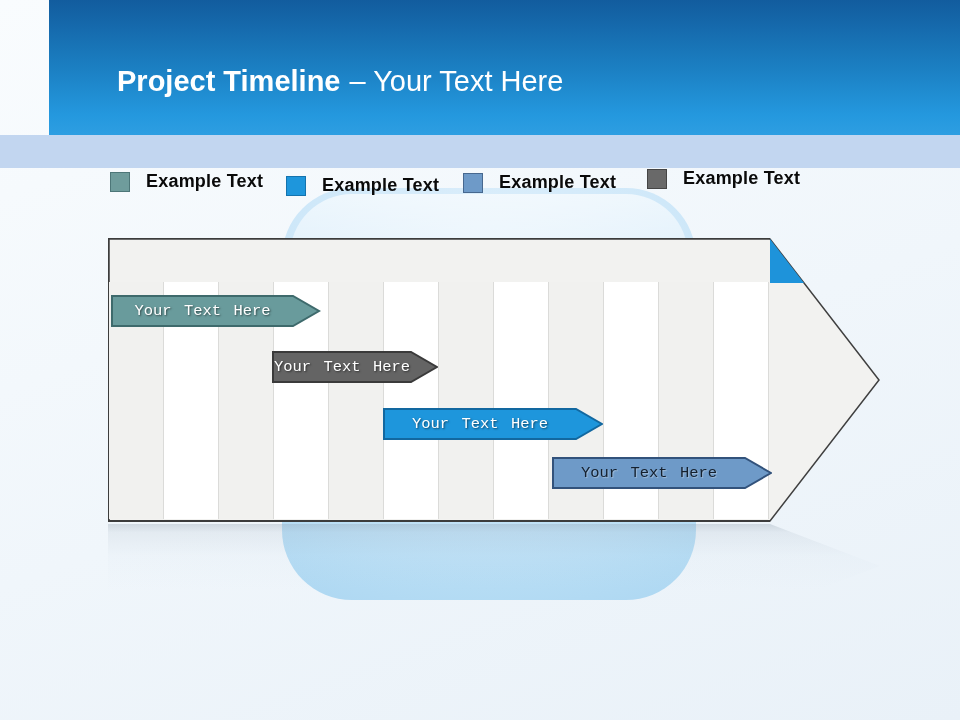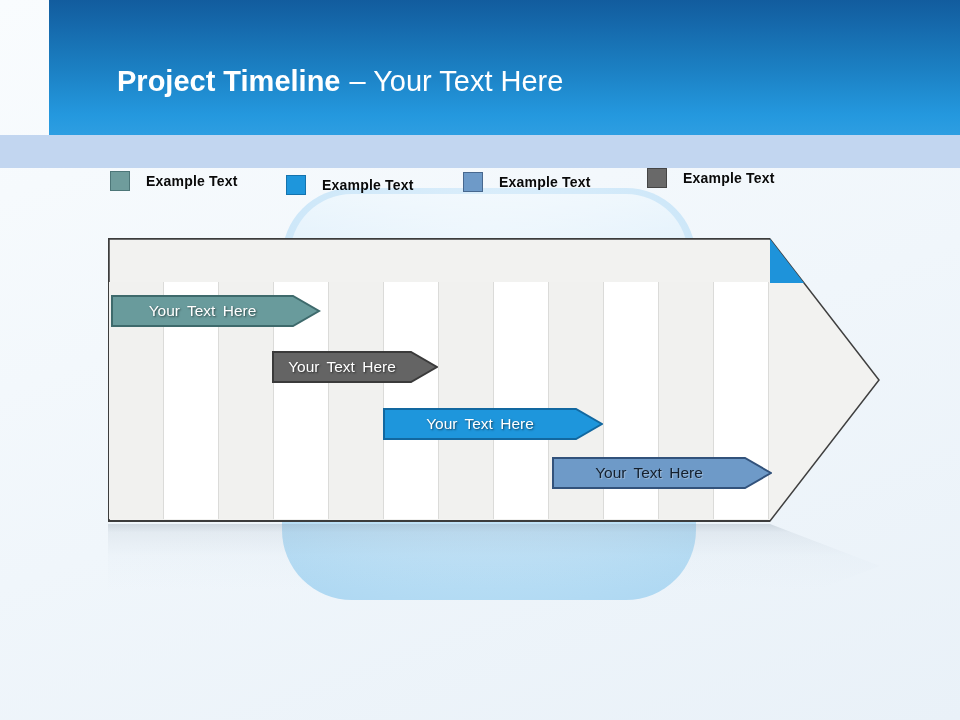--- a/index.html
+++ b/index.html
@@ -22,21 +22,21 @@
   .band{
     position:absolute;left:0;top:135px;width:960px;height:33px;background:#c2d6f0;
   }
   
   .legend-item{position:absolute;display:flex;align-items:center;z-index:4;}
   .legend-swatch{width:20px;height:20px;margin-right:16px;box-sizing:border-box;}
   .sw1{background:#6f9c9c;border:1px solid #4d7678;}
   .sw2{background:#1e96dc;border:1px solid #1473ae;}
   .sw3{background:#6e9ac8;border:1px solid #47688f;}
   .sw4{background:#696969;border:1px solid #454545;}
-  .legend-label{font-size:14px;font-weight:bold;color:#0a0a0a;letter-spacing:0.2px;}
+  .legend-label{font-size:18px;font-weight:bold;color:#0a0a0a;letter-spacing:0.2px;}
   .li1{left:110px;top:171px;}
   .li2{left:286px;top:175px;}
   .li3{left:463px;top:172px;}
   .li4{left:647px;top:168px;}
   
   .blob{
     position:absolute;left:282px;top:188px;width:414px;height:412px;border-radius:70px;z-index:1;
     background:radial-gradient(ellipse 120% 100% at 50% 22%,#e2f1fc 0%,#cfe8f9 40%,#b5dcf4 75%,#a5d2ef 100%);
   }
   .blob::after{
@@ -59,21 +59,21 @@
   }
   .tl-col{flex:1;box-sizing:border-box;border-right:1px solid #dbdbd9;}
   .tl-col:nth-child(odd){background:#f1f1ef;}
   .tl-col:nth-child(even){background:#ffffff;}
   .frame{
     position:absolute;left:0;top:0;width:662px;height:284px;box-sizing:border-box;
     border-left:1.5px solid #3c3c3c;border-top:1.5px solid #3c3c3c;border-bottom:2px solid #3c3c3c;
     pointer-events:none;z-index:6;
   }
   
-  .bar{position:absolute;height:40px;z-index:5;}
+  .bar{position:absolute;height:40px;z-index:5;font-family:Liberation Mono, monospace;}
   .bar svg{position:absolute;left:0;top:0;display:block;}
   .bar-label{
     position:absolute;top:0;height:32px;display:flex;align-items:center;justify-content:center;
     font-size:15.5px;word-spacing:3px;white-space:nowrap;width:100%;
   }
   .b1{left:3px;top:57px;width:210px;}
   .b2{left:164px;top:113px;width:166px;}
   .b3{left:275px;top:170px;width:220px;}
   .b4{left:444px;top:219px;width:220px;}
   .b1 .bar-label{width:183px;color:#ffffff;text-shadow:1px 1px 2px rgba(0,0,0,0.55);}

